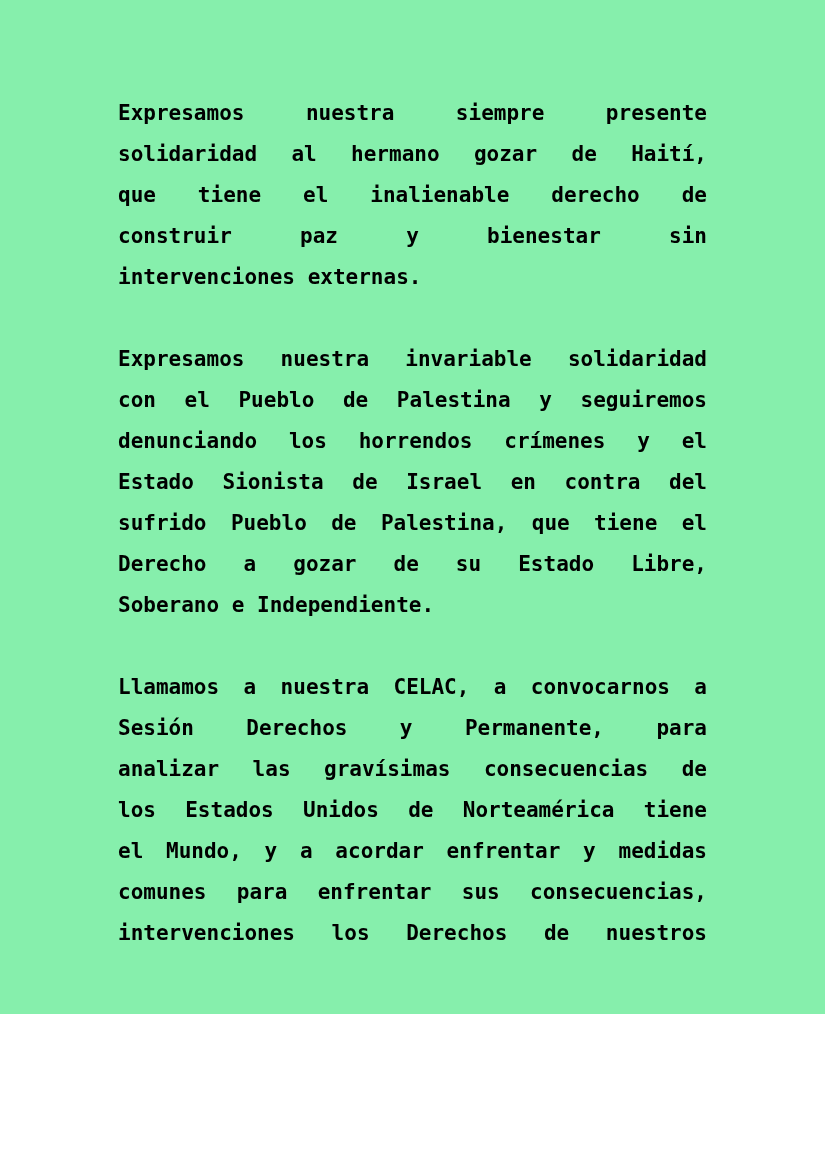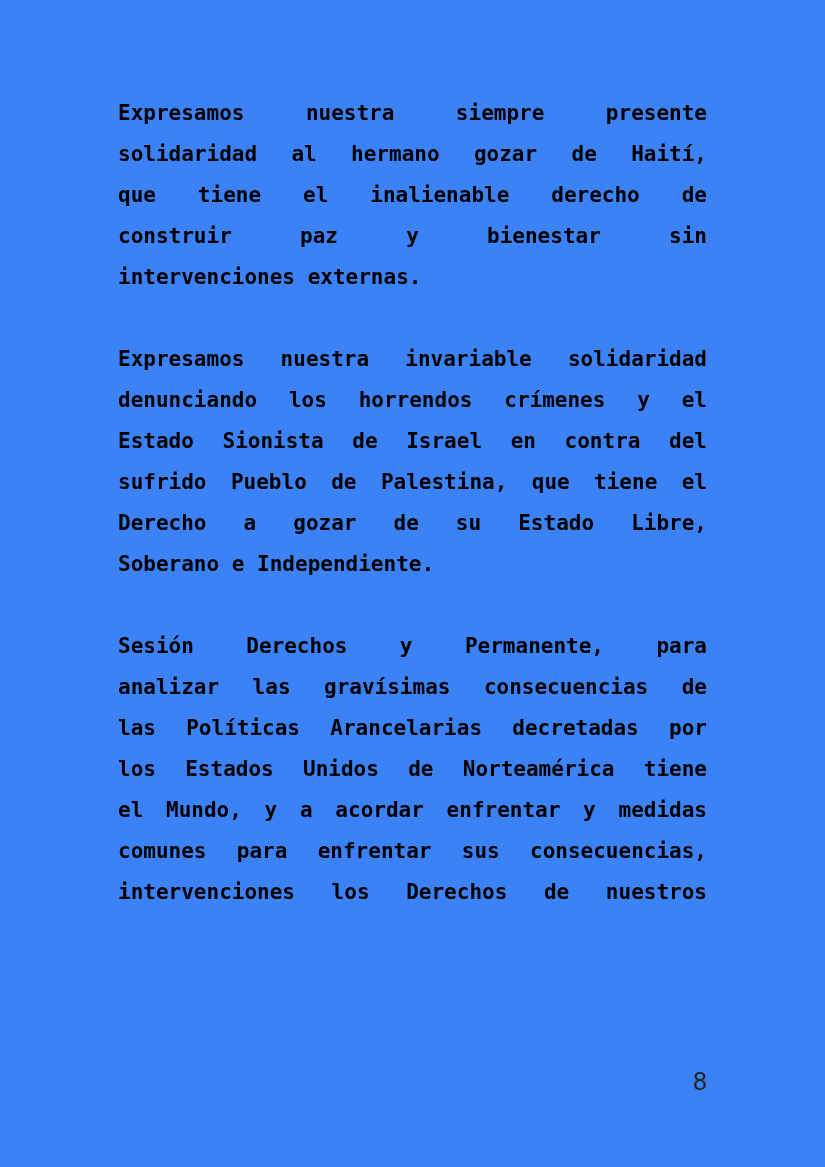--- a/index.html
+++ b/index.html
@@ -3,22 +3,22 @@
 <meta charset="utf-8">
 <style>
   html, body {
     margin: 0;
     padding: 0;
     background: #ffffff;
   }
   .page {
     position: relative;
     width: 825px;
-    height: 1167px;
-    background: #3b82f6;
+    height: 1014px;
+    background: #86efac;
     overflow: hidden;
     font-family: "DejaVu Sans Mono", "Liberation Mono", monospace;
   }
   .text-column {
     position: absolute;
     left: 118px;
     top: 93px;
     width: 589px;
     color: #000000;
     font-size: 21px;
@@ -64,31 +64,32 @@
     <div class="paragraph">
       <div class="line">Expresamos nuestra siempre presente</div>
       <div class="line">solidaridad al hermano gozar de Haití,</div>
       <div class="line">que tiene el inalienable derecho de</div>
       <div class="line">construir paz y bienestar sin</div>
       <div class="line last">intervenciones externas.</div>
     </div>
 
     <div class="paragraph">
       <div class="line">Expresamos nuestra invariable solidaridad</div>
+      <div class="line">con el Pueblo de Palestina y seguiremos</div>
       <div class="line">denunciando los horrendos crímenes y el</div>
       <div class="line">Estado Sionista de Israel en contra del</div>
       <div class="line">sufrido Pueblo de Palestina, que tiene el</div>
       <div class="line">Derecho a gozar de su Estado Libre,</div>
       <div class="line last">Soberano e Independiente.</div>
     </div>
 
     <div class="paragraph">
+      <div class="line">Llamamos a nuestra CELAC, a convocarnos a</div>
       <div class="line">Sesión Derechos y Permanente, para</div>
       <div class="line">analizar las gravísimas consecuencias de</div>
-      <div class="line">las Políticas Arancelarias decretadas por</div>
       <div class="line">los Estados Unidos de Norteamérica tiene</div>
       <div class="line">el Mundo, y a acordar enfrentar y medidas</div>
       <div class="line">comunes para enfrentar sus consecuencias,</div>
       <div class="line">intervenciones los Derechos de nuestros</div>
     </div>
 
   </div>
 
   <div class="page-number">8</div>
 

